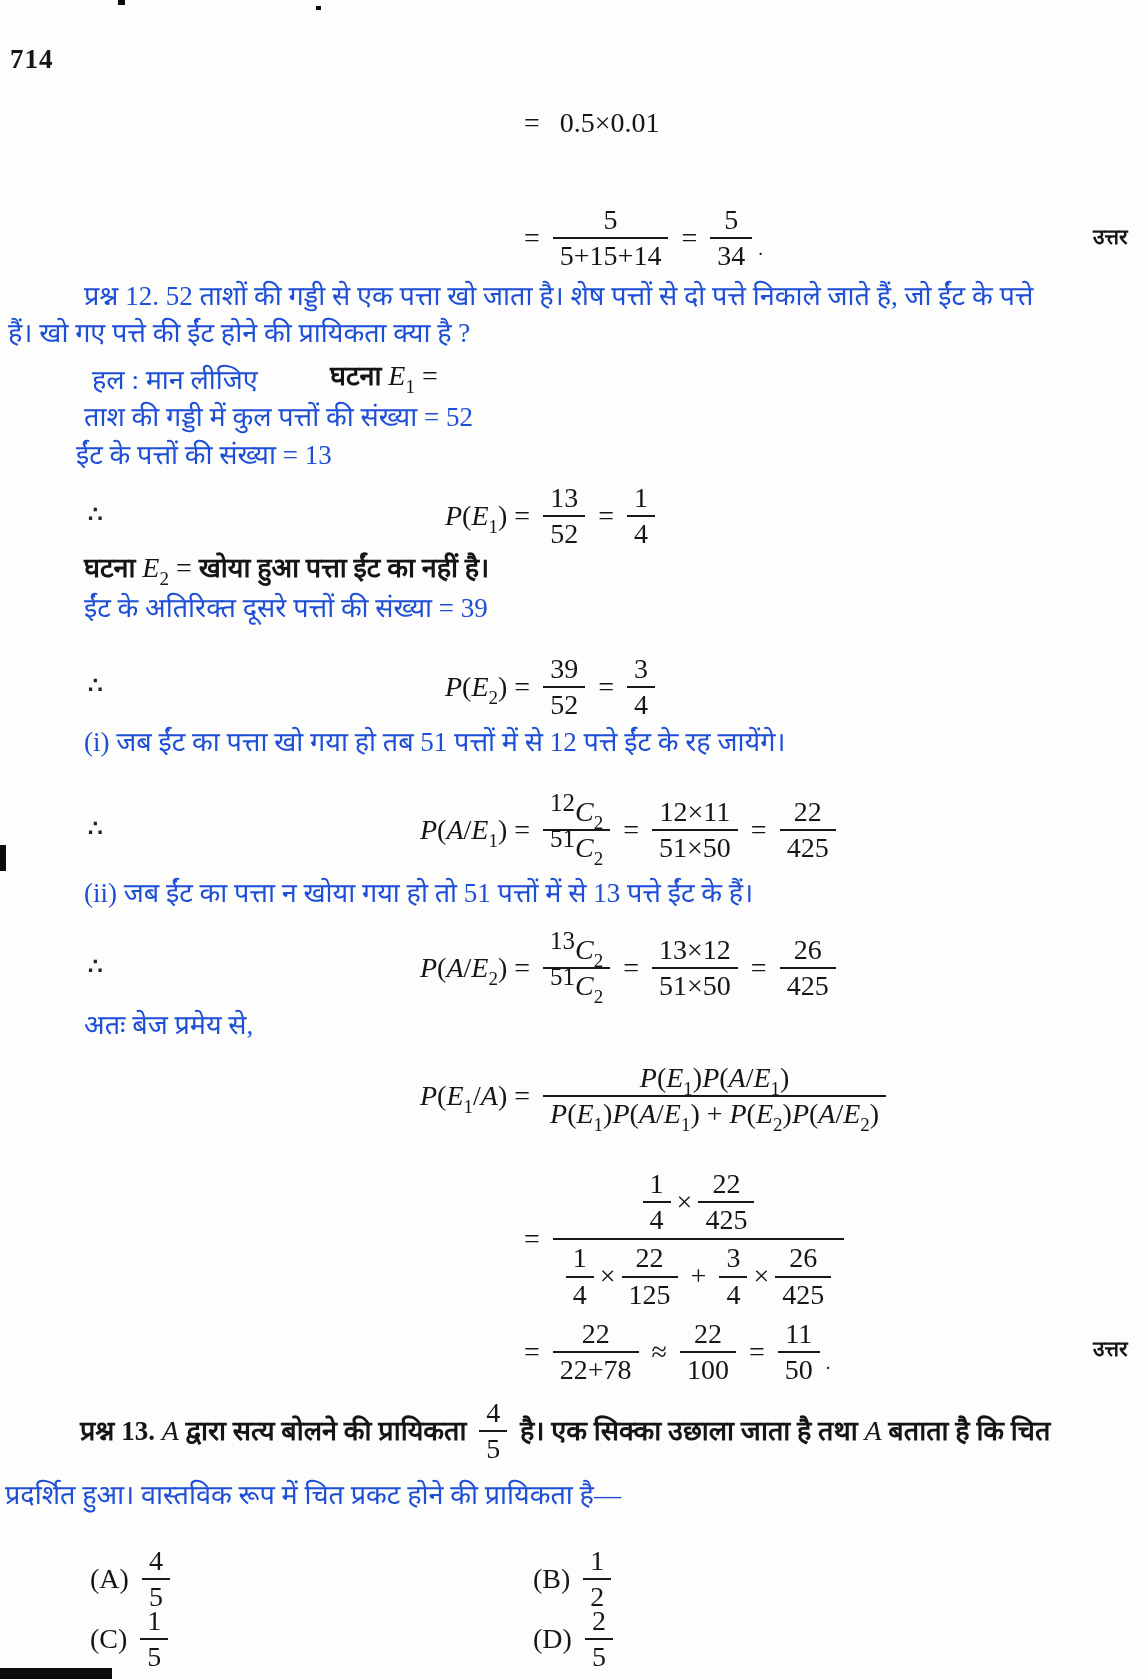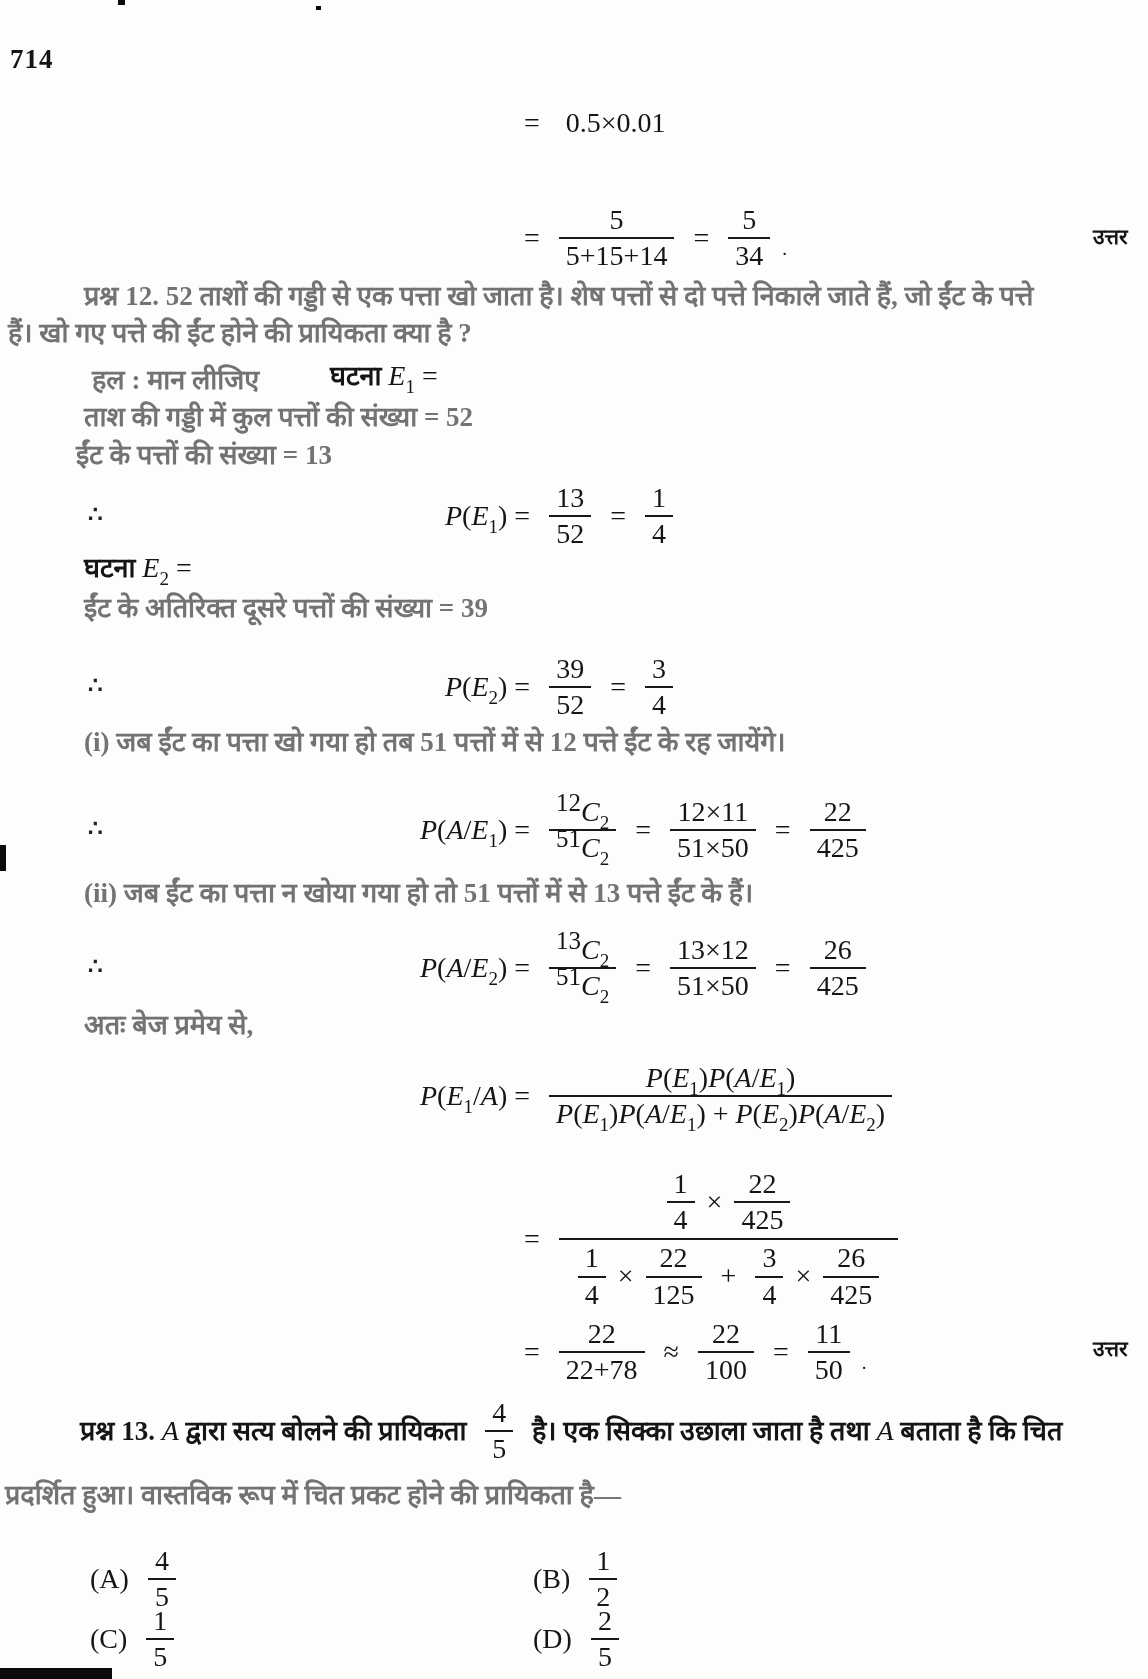--- a/index.html
+++ b/index.html
@@ -2,32 +2,32 @@
 <html><head>
 <meta charset="utf-8">
 <style>
   html,body{margin:0;padding:0;}
   body{
     width:1148px;height:1679px;position:relative;overflow:hidden;
     background:#fdfdfb;color:#151515;
     font-family:"Liberation Serif","DejaVu Serif",serif;
   }
   .abs{position:absolute;}
-  .hi{font-weight:700;font-size:27px;line-height:1.25;white-space:nowrap;color:#737373;}
+  .hi{font-weight:400;font-size:27px;line-height:1.25;white-space:nowrap;color:#1d4ed8;}
   .pagenum{font-weight:700;font-size:27px;letter-spacing:1px;text-align:center;}
   .ans{font-weight:700;font-size:21px;}
   .tf{font-size:23px;font-weight:700;color:#222;}
   
   .mrow{display:inline-flex;align-items:center;white-space:pre;line-height:1.15;}
   .mt{font-size:28px;}
   .mi{font-size:28px;font-style:italic;}
   .mb{font-size:27px;font-weight:700;}
   .msub{font-size:19px;position:relative;top:10px;line-height:1;}
   .msup{font-size:25px;position:relative;top:-10px;line-height:1;}
-  .mfrac{display:inline-flex;flex-direction:column;align-items:stretch;margin:0 12px;vertical-align:middle;}
+  .mfrac{display:inline-flex;flex-direction:column;align-items:stretch;margin:0 6px;vertical-align:middle;}
   .mnum,.mden{display:flex;justify-content:center;align-items:center;padding:1px 7px;font-size:28px;line-height:1.15;}
   .mden{border-top:2.5px solid #181818;}
   
   .artifact{background:#0c0c0c;}
 </style>
 </head>
 <body>
 
 <div class="abs pagenum" style="left:10px;top:44px;">714</div>
 
@@ -40,21 +40,21 @@
 
 <div class="abs hi" style="left:92px;top:364px;">हल : मान लीजिए</div>
 <div class="abs" style="left:330px;top:360px;"><span class="mrow"><span class="mb">घटना </span><span class="mi">E</span><span class="msub">1</span><span class="mt"> = </span></span></div>
 
 <div class="abs hi" style="left:84px;top:401px;">ताश की गड्डी में कुल पत्तों की संख्या = 52</div>
 <div class="abs hi" style="left:76px;top:439px;">ईंट के पत्तों की संख्या = 13</div>
 
 <div class="abs tf" style="left:88px;top:501px;">∴</div>
 <div class="abs" style="left:445px;top:481px;"><span class="mrow"><span class="mi">P</span><span class="mt">(</span><span class="mi">E</span><span class="msub">1</span><span class="mt">) = </span><span class="mfrac"><span class="mnum"><span class="mt">13</span></span><span class="mden"><span class="mt">52</span></span></span><span class="mt"> = </span><span class="mfrac"><span class="mnum"><span class="mt">1</span></span><span class="mden"><span class="mt">4</span></span></span></span></div>
 
-<div class="abs" style="left:84px;top:552px;"><span class="mrow"><span class="mb">घटना </span><span class="mi">E</span><span class="msub">2</span><span class="mt"> = </span></span></div>
+<div class="abs" style="left:84px;top:552px;"><span class="mrow"><span class="mb">घटना </span><span class="mi">E</span><span class="msub">2</span><span class="mt"> = </span><span class="mb">खोया हुआ पत्ता ईंट का नहीं है।</span></span></div>
 <div class="abs hi" style="left:84px;top:592px;">ईंट के अतिरिक्त दूसरे पत्तों की संख्या = 39</div>
 
 <div class="abs tf" style="left:88px;top:672px;">∴</div>
 <div class="abs" style="left:445px;top:652px;"><span class="mrow"><span class="mi">P</span><span class="mt">(</span><span class="mi">E</span><span class="msub">2</span><span class="mt">) = </span><span class="mfrac"><span class="mnum"><span class="mt">39</span></span><span class="mden"><span class="mt">52</span></span></span><span class="mt"> = </span><span class="mfrac"><span class="mnum"><span class="mt">3</span></span><span class="mden"><span class="mt">4</span></span></span></span></div>
 
 <div class="abs hi" style="left:84px;top:726px;">(i) जब ईंट का पत्ता खो गया हो तब 51 पत्तों में से 12 पत्ते ईंट के रह जायेंगे।</div>
 
 <div class="abs tf" style="left:88px;top:815px;">∴</div>
 <div class="abs" style="left:420px;top:795px;"><span class="mrow"><span class="mi">P</span><span class="mt">(</span><span class="mi">A</span><span class="mt">/</span><span class="mi">E</span><span class="msub">1</span><span class="mt">) = </span><span class="mfrac"><span class="mnum"><span class="mrow"><span class="msup">12</span><span class="mi">C</span><span class="msub">2</span></span></span><span class="mden"><span class="mrow"><span class="msup">51</span><span class="mi">C</span><span class="msub">2</span></span></span></span><span class="mt"> = </span><span class="mfrac"><span class="mnum"><span class="mt">12×11</span></span><span class="mden"><span class="mt">51×50</span></span></span><span class="mt"> = </span><span class="mfrac"><span class="mnum"><span class="mt">22</span></span><span class="mden"><span class="mt">425</span></span></span></span></div>
 

